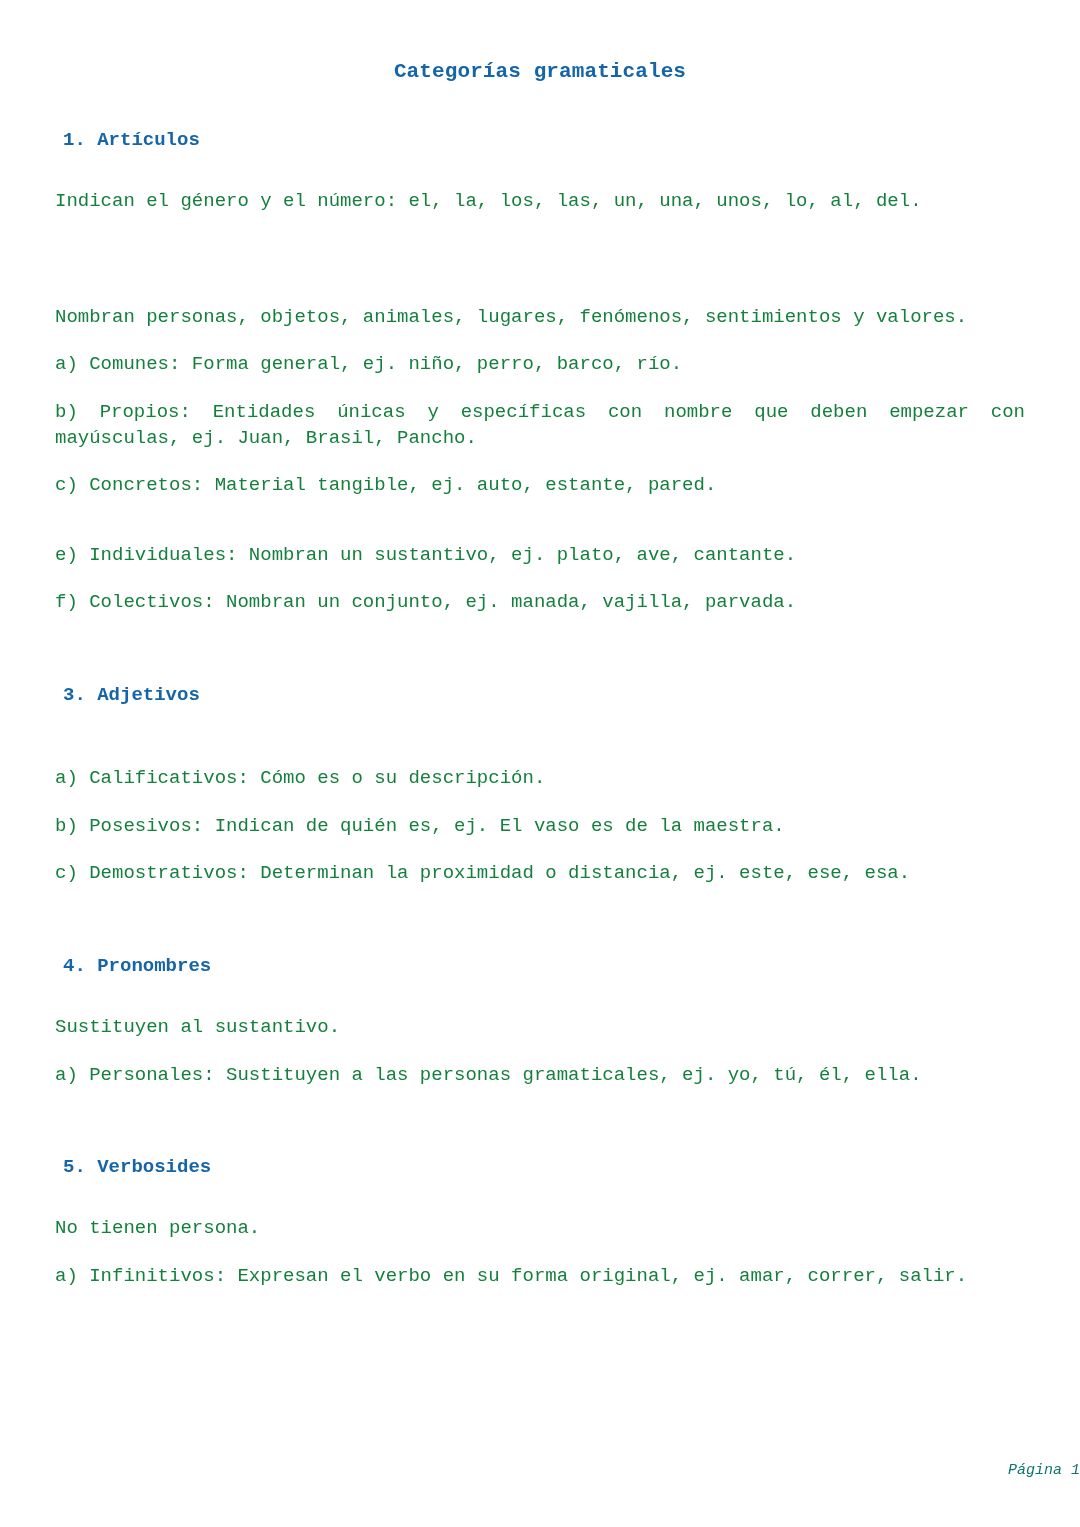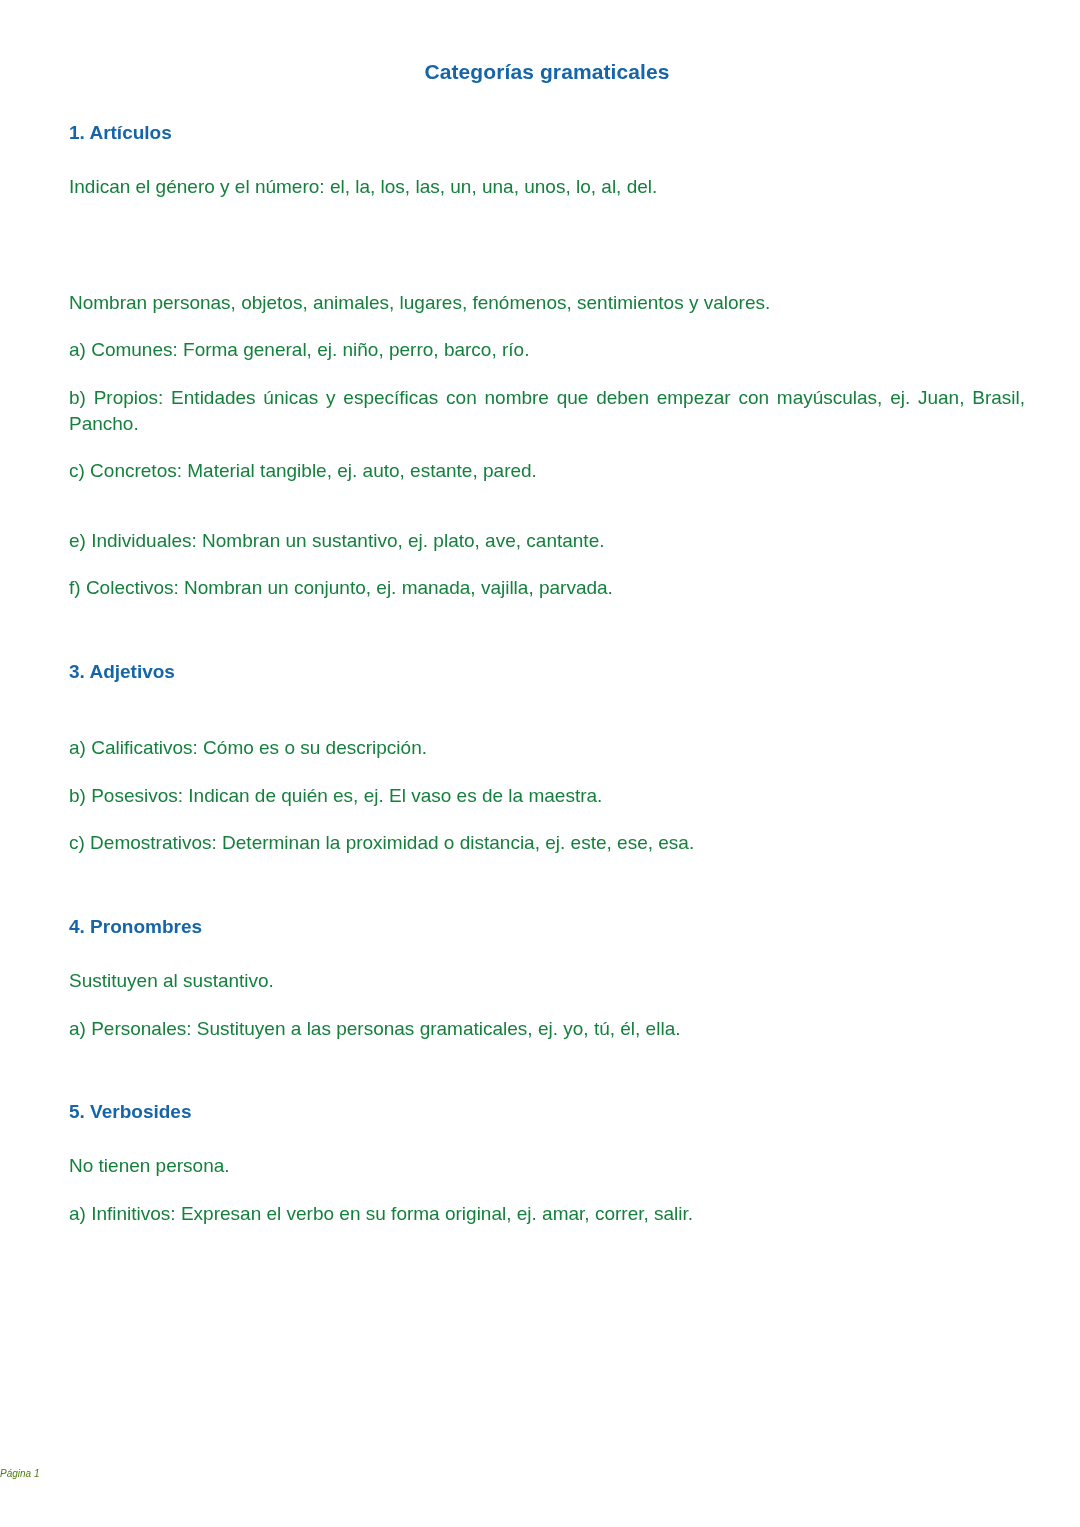--- a/index.html
+++ b/index.html
@@ -10,36 +10,37 @@
   body {
     font-family: "Liberation Sans", sans-serif;
     color: #000000;
   }
   .page {
     position: relative;
     width: 1080px;
     height: 1527px;
     background: #ffffff;
     box-sizing: border-box;
-    padding: 48px 55px 0 69px;
+    padding: 48px 55px 0 55px;
     overflow: hidden;
+    font-family: Liberation Mono, monospace;
   }
   .doc-title {
     text-align: center;
     color: #1565a8;
     font-size: 21px;
     font-weight: bold;
     margin: 12px 0 0 0;
     letter-spacing: 0.1px;
   }
   .heading {
     color: #1565a8;
     font-size: 19px;
     font-weight: bold;
-    margin: 0;
+    margin: 8px;
     padding: 0;
   }
   .body-line {
     font-size: 19px;
     color: #15803d;
     margin: 0;
     padding: 0;
     line-height: 1.35;
   }
   .body-line.justify {
@@ -48,24 +49,24 @@
   }
   .spacer-lg { height: 38px; }
   .spacer-sm { height: 22px; }
   .block { margin: 0; }
   .para-gap { height: 30px; }
   .footer {
     position: absolute;
     left: 0;
     right: 0;
     bottom: 48px;
-    text-align: left;
-    font-size: 10px;
+    text-align: right;
+    font-size: 15px;
     font-style: italic;
-    color: #4d7c0f;
+    color: #0f766e;
   }
 </style>
 </head>
 <body>
 
 <div class="page">
 
   <h1 class="doc-title">Categorías gramaticales</h1>
 
   <div class="spacer-lg"></div>

